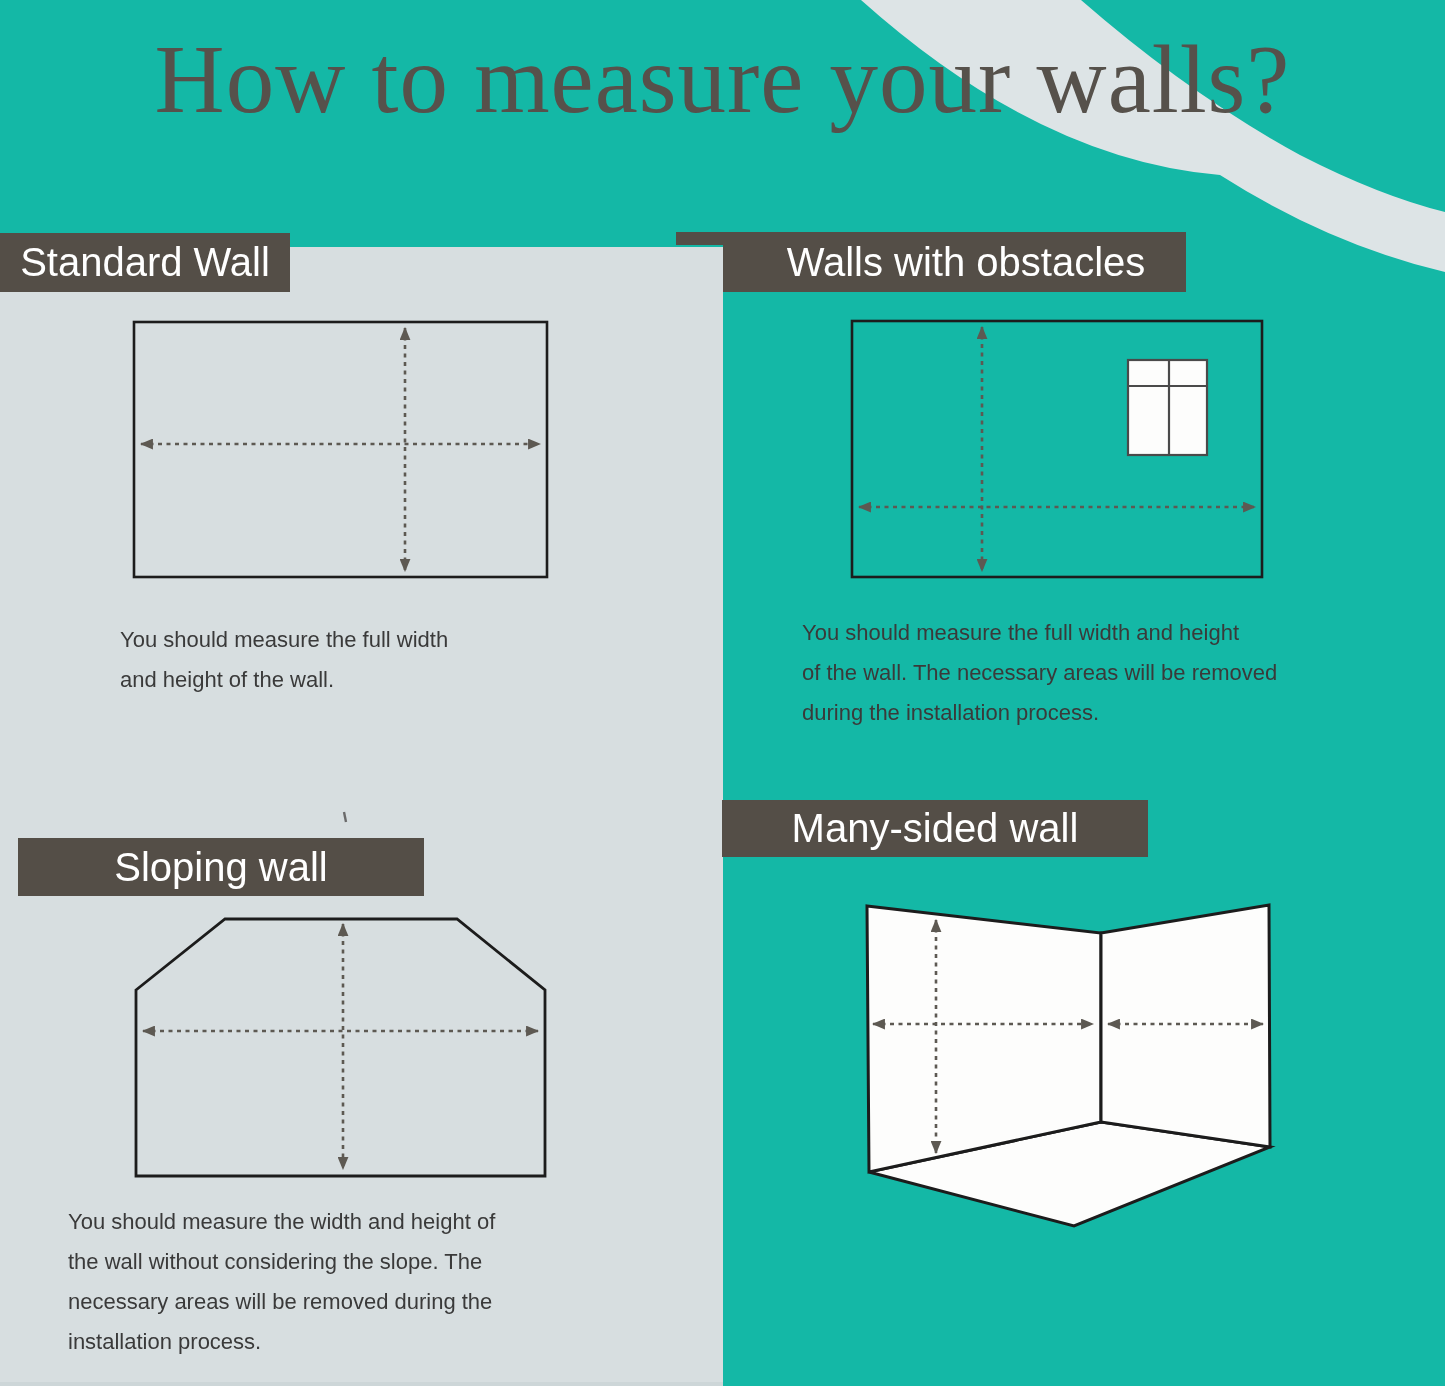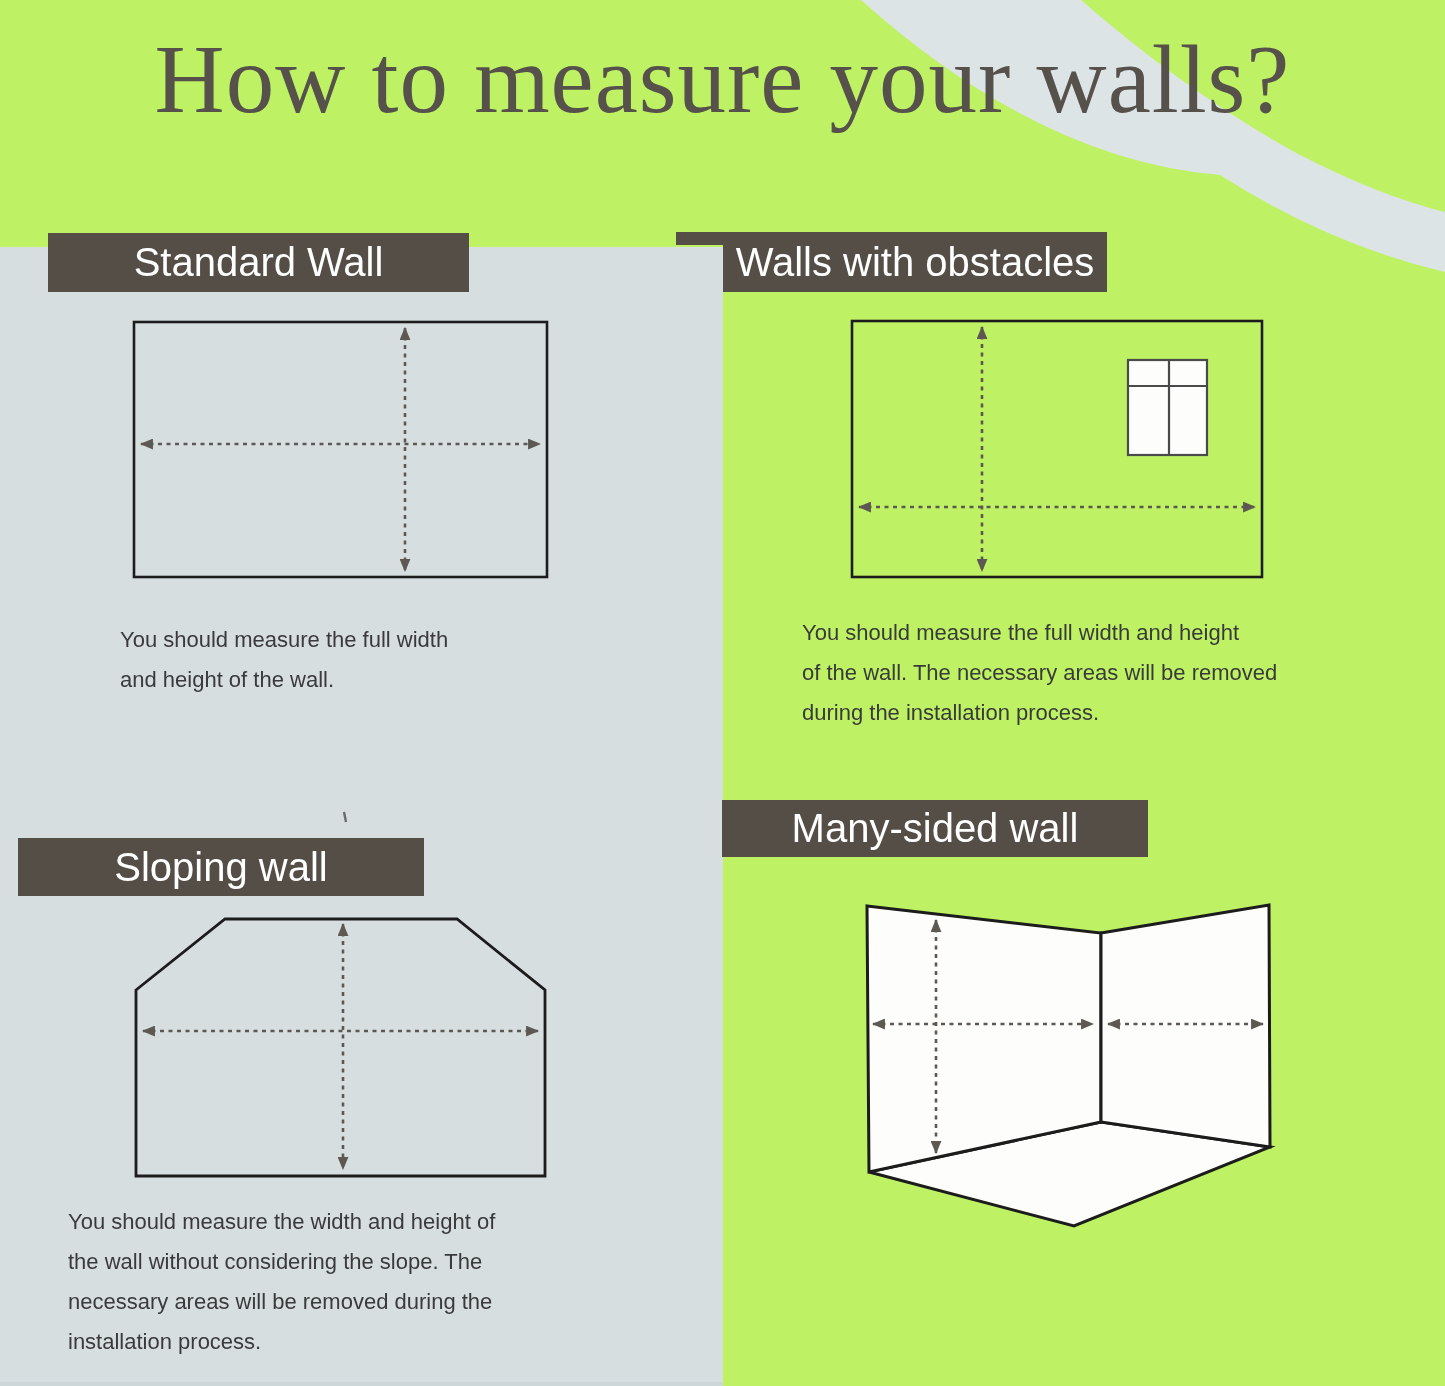--- a/index.html
+++ b/index.html
@@ -1,20 +1,20 @@
 <!DOCTYPE html>
 <html><head>
 <meta charset="utf-8">
 <style>
   html,body{margin:0;padding:0;background:#e8e8e8;}
   .page{
     position:relative;
     width:1445px;height:1386px;
     margin:0 auto;
-    background:#bef264;
+    background:#14b8a6;
     overflow:hidden;
     font-family:"Liberation Sans",sans-serif;
   }
   .bg-svg,.diagram-svg{
     position:absolute;left:0;top:0;width:1445px;height:1386px;
   }
   .panel{
     position:absolute;left:0;top:247px;width:723px;height:1139px;
     background:#d7dee0;
     border-bottom:4px solid #cdd6d8;
@@ -31,22 +31,22 @@
   }
   .bar{
     position:absolute;
     background:#544e47;
     color:#ffffff;
     text-align:center;
     font-size:40px;
     overflow:hidden;
     white-space:nowrap;
   }
-  .bar-standard{left:0;top:233px;width:421px;height:59px;line-height:59px;margin-left:48px;}
-  .bar-obstacles{left:723px;top:232px;width:384px;height:60px;line-height:60px;}
+  .bar-standard{left:0;top:233px;width:290px;height:59px;line-height:59px;}
+  .bar-obstacles{left:723px;top:232px;width:440px;height:60px;line-height:60px;padding-left:23px;}
   .bar-obstacles-tab{
     position:absolute;left:676px;top:232px;width:47px;height:13px;
     background:#544e47;
   }
   .bar-sloping{left:18px;top:838px;width:406px;height:58px;line-height:58px;}
   .bar-many{left:722px;top:800px;width:426px;height:57px;line-height:57px;}
   .desc{
     position:absolute;margin:0;
     color:#3a3a3a;
     font-size:22px;

